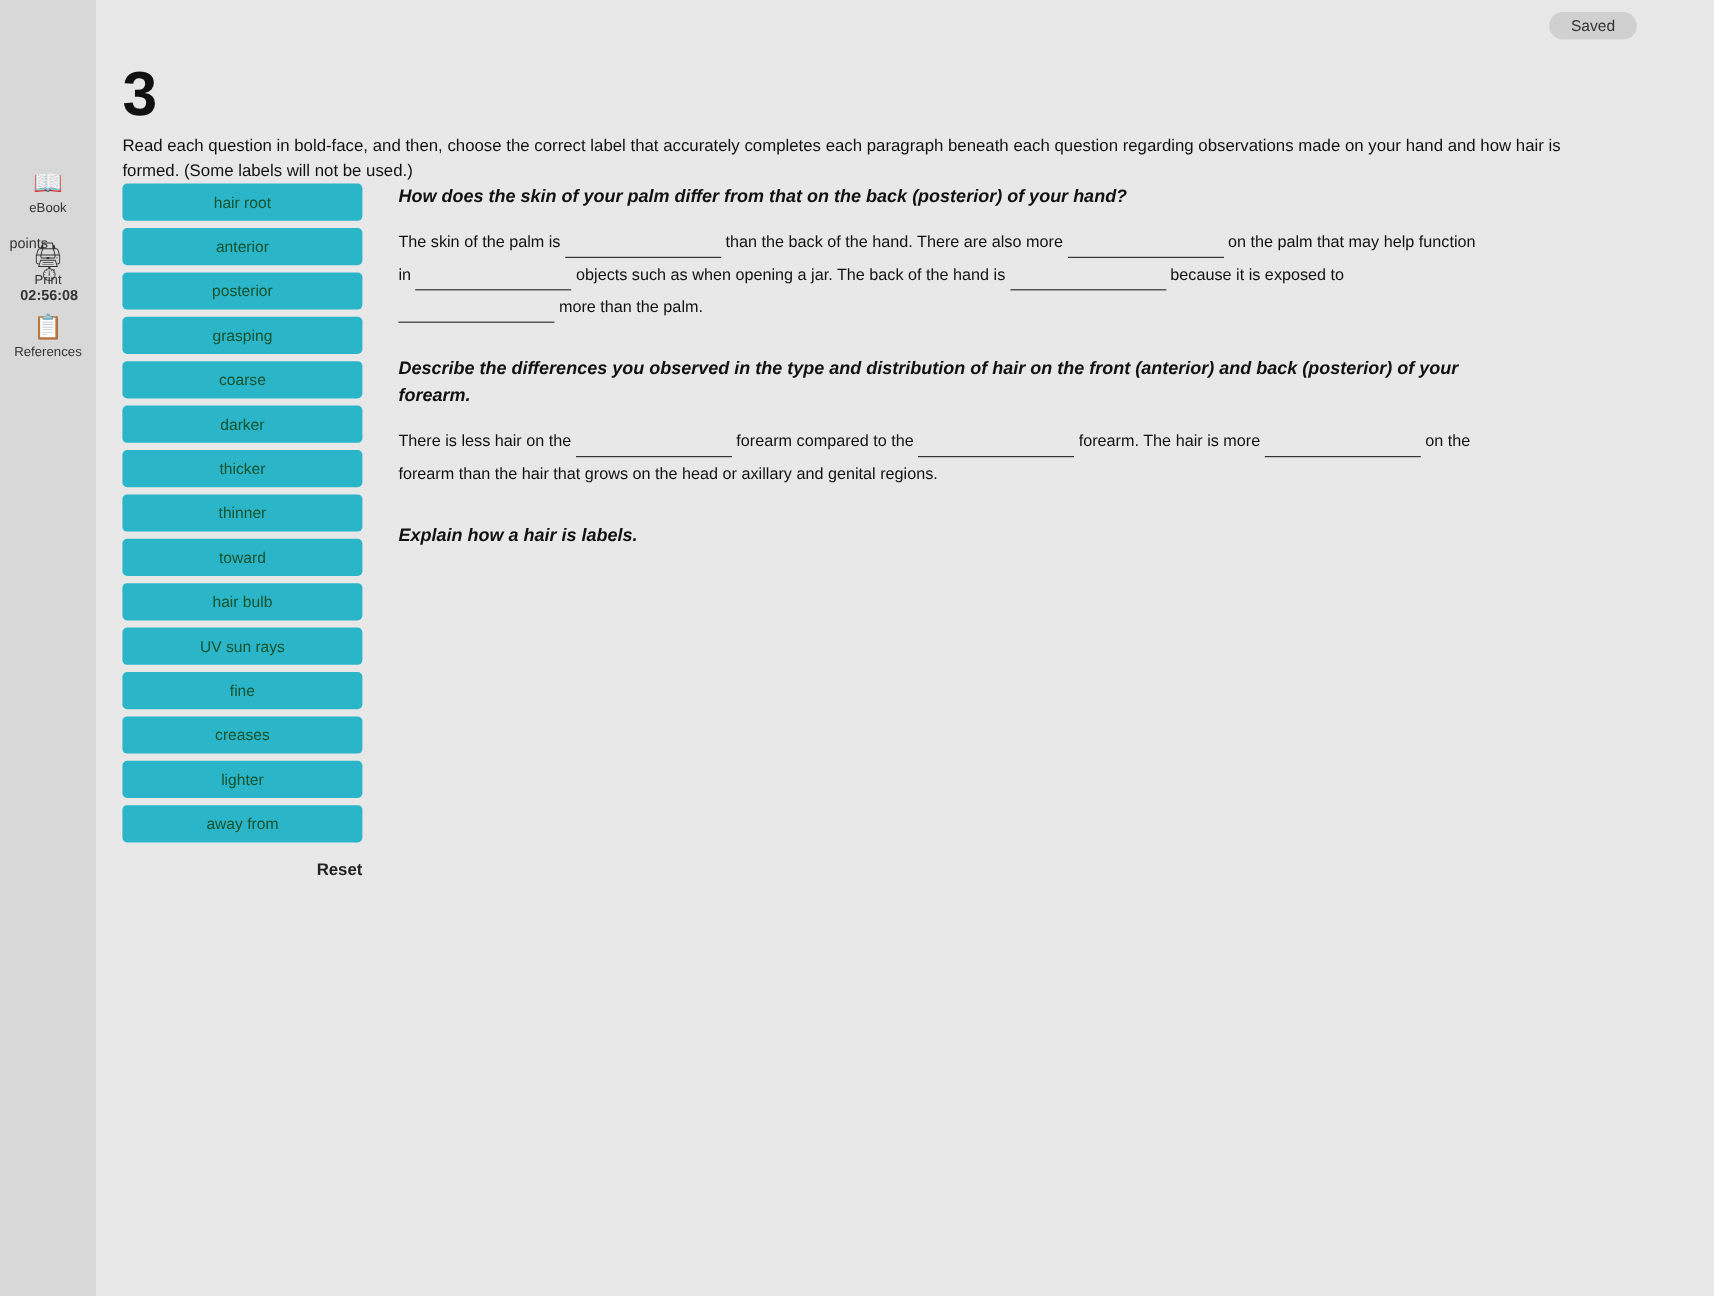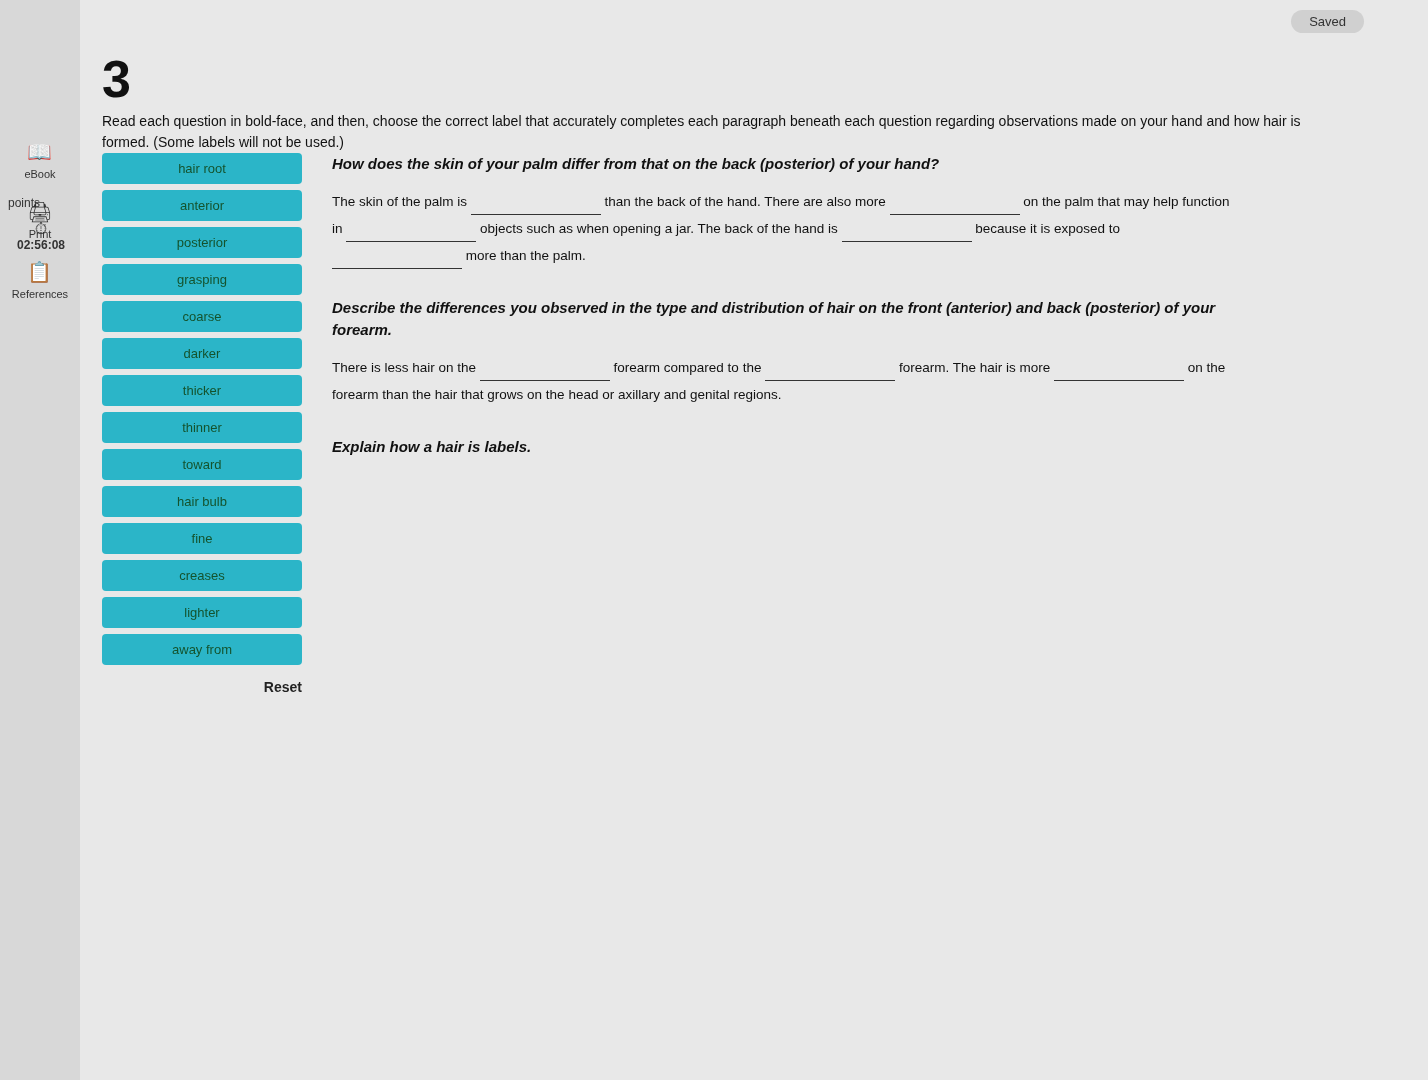--- a/index.html
+++ b/index.html
@@ -225,20 +225,21 @@
       <button class="label-btn">hair root</button>
       <button class="label-btn">anterior</button>
       <button class="label-btn">posterior</button>
       <button class="label-btn">grasping</button>
       <button class="label-btn">coarse</button>
       <button class="label-btn">darker</button>
       <button class="label-btn">thicker</button>
       <button class="label-btn">thinner</button>
       <button class="label-btn">toward</button>
       <button class="label-btn">hair bulb</button>
+      <button class="label-btn">UV sun rays</button>
       <button class="label-btn">fine</button>
       <button class="label-btn">creases</button>
       <button class="label-btn">lighter</button>
       <button class="label-btn">away from</button>
 
       <button class="reset-btn">Reset</button>
     </div>
 
     <div class="questions-column">
 

